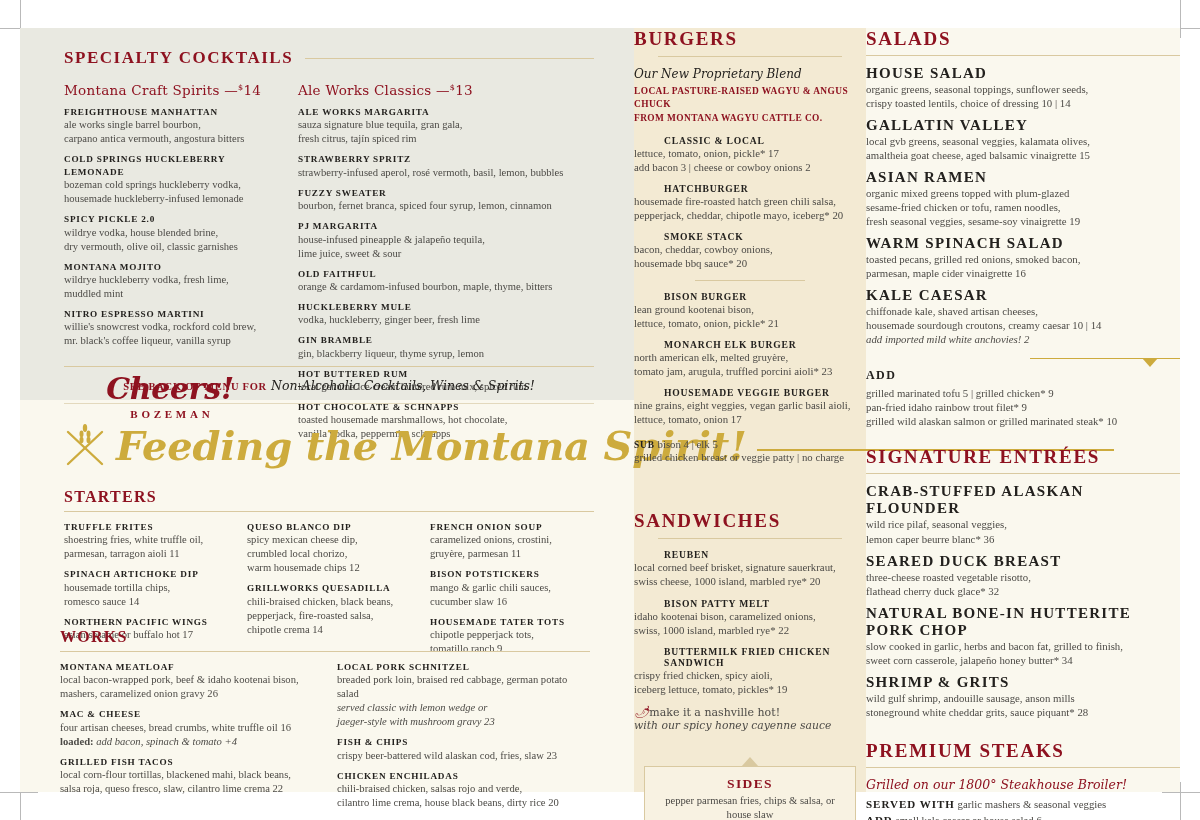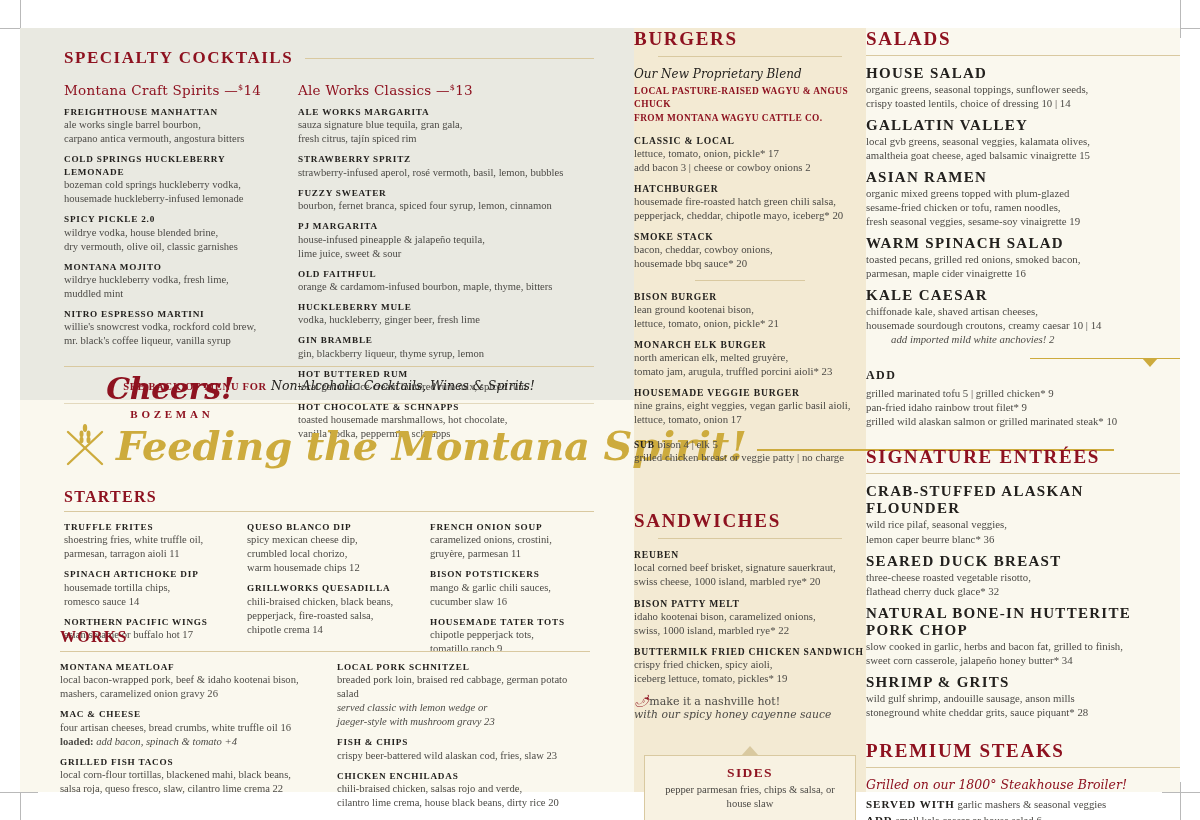--- a/index.html
+++ b/index.html
@@ -85,21 +85,21 @@
   .grid3 .c{width:163px;}
   .grid2{display:flex;gap:24px;}
   .grid2 .c{width:253px;}
   .mid-h{font-family:"Liberation Serif",serif;font-weight:bold;color:#8e1220;
     font-size:19px;letter-spacing:.09em;text-transform:uppercase;}
   .mid-rule{height:1px;background:#d9c9a0;margin:6px 24px 10px;}
   .mid-it{font-family:"DejaVu Serif",serif;font-style:italic;color:#23211e;font-size:12px;margin-bottom:4px;}
   .mid-red{font-weight:bold;color:#8e1220;font-size:9.4px;letter-spacing:.045em;
     text-transform:uppercase;line-height:1.42;}
   .mid-item{margin-bottom:9px;}
-  .mid-nm{font-weight:bold;font-size:9.6px;letter-spacing:.085em;text-transform:uppercase;color:#23211e;}
+  .mid-nm{font-weight:bold;font-size:9.6px;letter-spacing:.085em;text-transform:uppercase;color:#23211e;padding-left:30px;}
   .mid-ds{font-size:10.8px;line-height:1.3;color:#4c4a46;}
   .mid-sep{height:1px;background:#d9c9a0;width:110px;margin:10px auto;}
   .sub-line{font-size:10.8px;color:#4c4a46;margin-top:12px;}
   .sub-line b{font-weight:bold;font-size:9.4px;letter-spacing:.09em;text-transform:uppercase;color:#23211e;}
   .hot-note{font-family:"DejaVu Serif",serif;font-style:italic;font-size:10.8px;color:#4c4a46;margin-top:9px;}
   .hot-note .big{font-style:normal;font-size:11px;color:#4c4a46;}
   .chili{color:#8e1220;font-size:12px;}
 
   
   #sides{position:relative;margin:0 10px;border:1px solid #d9c9a0;background:#f8f2e2;
@@ -109,21 +109,21 @@
   #sides .d{font-size:10.6px;line-height:1.34;color:#4c4a46;margin-top:2px;}
   .tri{position:absolute;left:50%;transform:translateX(-50%);width:0;height:0;
     border-left:9px solid transparent;border-right:9px solid transparent;}
   .tri.up{top:-10px;border-bottom:10px solid #d9c9a0;}
   .r-h{font-family:"Liberation Serif",serif;font-weight:bold;color:#8e1220;
     font-size:19px;letter-spacing:.09em;text-transform:uppercase;}
   .r-rule{height:1px;background:#d9c9a0;margin:5px 0 9px;}
   .r-item{margin-bottom:7px;}
   .r-nm{font-weight:bold;font-size:15px;letter-spacing:.085em;text-transform:uppercase;color:#23211e;}
   .r-ds{font-size:10.8px;line-height:1.3;color:#4c4a46;}
-  .r-ds i{font-style:italic;padding-left:25px;}
+  .r-ds i{font-style:italic;}
   .add-div{position:relative;height:1px;background:#cdab3d;width:150px;margin:12px 0 0 auto;}
   .add-div .tri{left:auto;right:22px;transform:none;top:0;border-top:9px solid #cdab3d;
     border-left:8px solid transparent;border-right:8px solid transparent;}
   .r-add-h{font-family:"Liberation Serif",serif;font-weight:bold;color:#23211e;
     font-size:12px;letter-spacing:.12em;text-transform:uppercase;margin:9px 0 3px;}
   .r-script{font-family:"DejaVu Serif",serif;font-style:italic;color:#8e1220;font-size:12.5px;margin-bottom:5px;}
   .r-kv{font-size:10.8px;line-height:1.45;color:#4c4a46;}
   .r-kv b{font-weight:bold;font-size:11px;letter-spacing:.09em;text-transform:uppercase;color:#23211e;}
   .steak-row{font-size:9.6px;font-weight:bold;letter-spacing:.085em;
     text-transform:uppercase;color:#23211e;line-height:1.9;margin-top:16px;}

